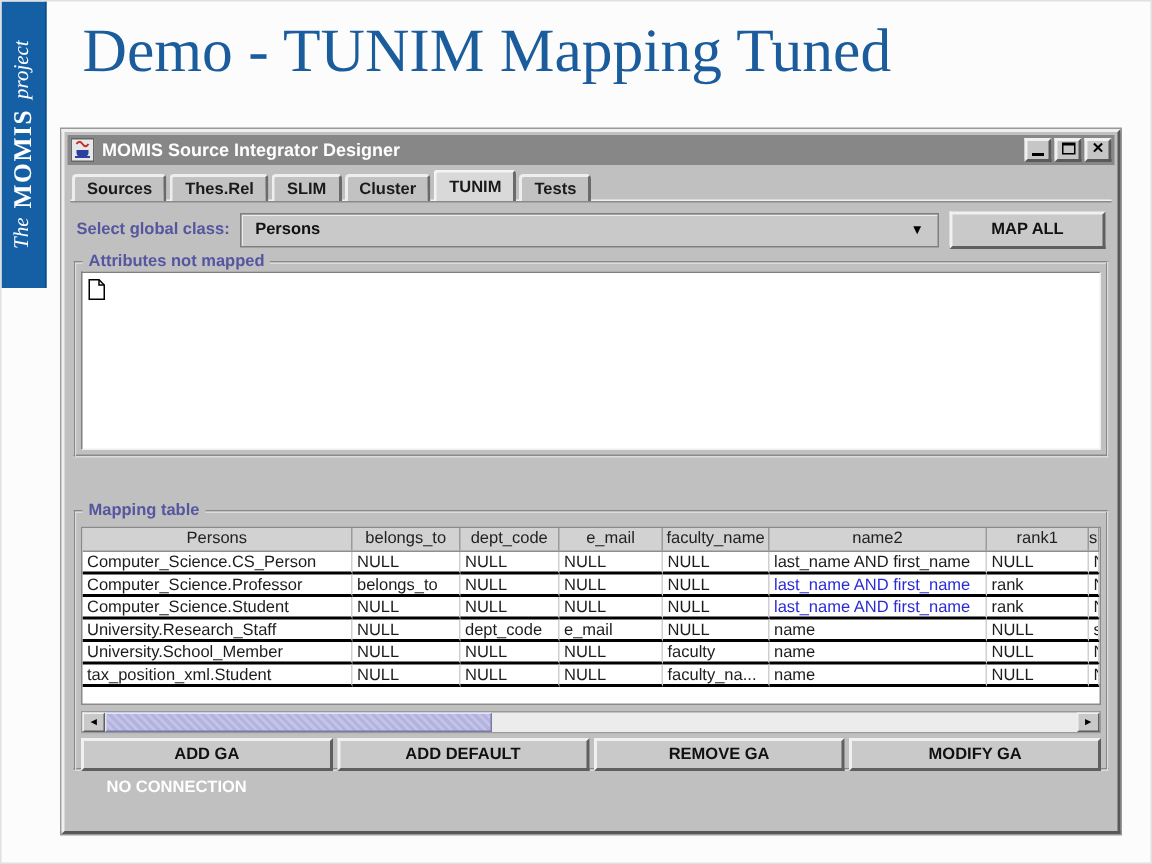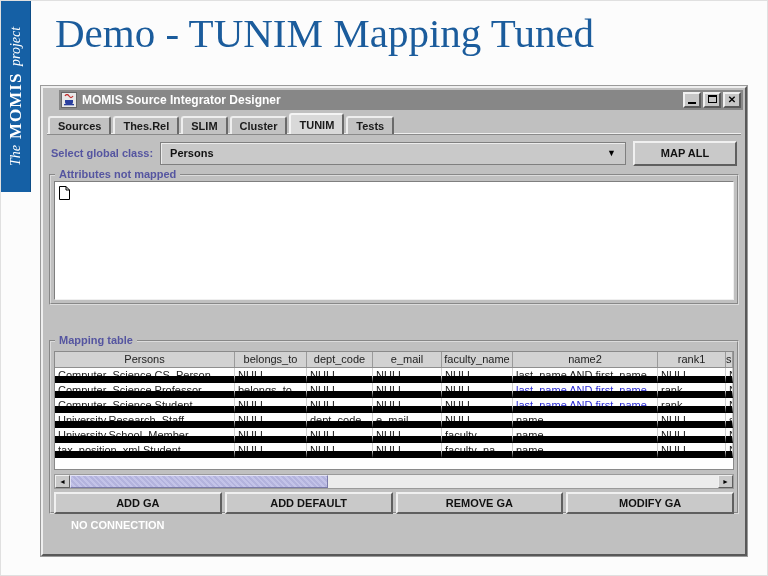--- a/index.html
+++ b/index.html
@@ -27,21 +27,21 @@
     white-space:nowrap;
   }
   
   .window {
     position:absolute; left:40px; top:85px; width:706px; height:470px;
     background:#c0c0c0;
     border:2px solid; border-color:#efefef #585858 #585858 #efefef;
     box-shadow:0 0 0 1px #9a9a9a;
   }
   .titlebar {
-    position:absolute; left:16px; top:2px; right:2px; height:20px;
+    position:absolute; left:2px; top:2px; right:2px; height:20px;
     background:#878787; display:flex; align-items:center; padding:0 2px;
   }
   .app-icon { width:16px; height:16px; background:#e8e8e8; border:1px solid #666;
     display:flex; align-items:center; justify-content:center; }
   .titlebar-title { color:#ffffff; font-weight:bold; font-size:12px; margin-left:5px; flex:1;
     white-space:nowrap; overflow:hidden; }
   .win-btn {
     width:18px; height:16px; background:#c6c6c6; margin-left:2px;
     border:2px solid; border-color:#f0f0f0 #5a5a5a #5a5a5a #f0f0f0;
     display:flex; align-items:flex-end; justify-content:center; padding-bottom:2px;
@@ -99,21 +99,21 @@
   .trow, .thead {
     display:grid; grid-template-columns:180px 72px 66px 69px 71px 145px 68px 1fr;
     height:15px; line-height:14px;
   }
   .thead { background:#d2d2d2; height:16px; border-bottom:1px solid #8f8f8f; }
   .thead span {
     text-align:center; color:#222; border-right:1px solid #9a9a9a;
     overflow:hidden; white-space:nowrap;
   }
   .tcell {
-    padding-left:3px; color:#1c1c1c; border-right:1px solid #cfcfcf; border-bottom:7px solid #000000;
+    padding-left:3px; color:#1c1c1c; border-right:1px solid #cfcfcf; border-bottom:2px solid #000000;
     overflow:hidden; white-space:nowrap;
   }
   .blue-text { color:#2b2bd5; }
   
   .hscroll {
     position:absolute; left:3px; top:132px; right:3px; height:15px;
     border:1px solid #9a9a9a; background:#ececec; display:flex; align-items:stretch;
   }
   .scroll-btn {
     width:15px; background:#c9c9c9; border:1px solid; border-color:#f0f0f0 #5f5f5f #5f5f5f #f0f0f0;

